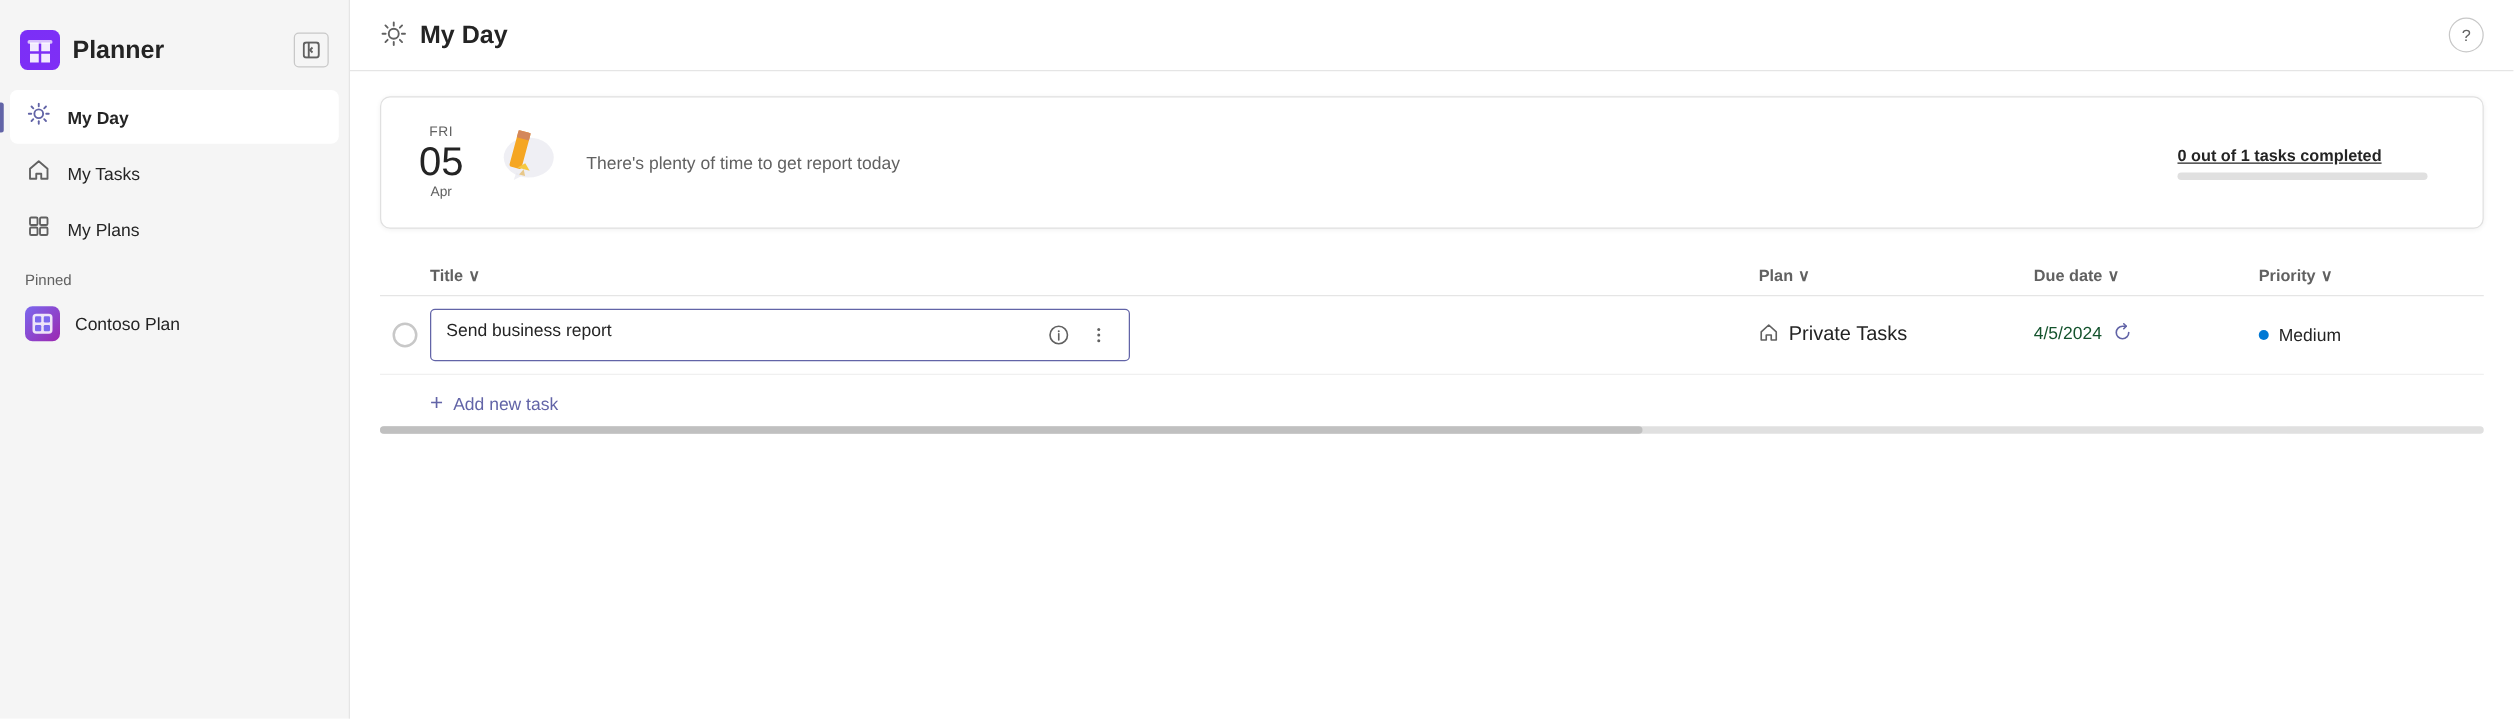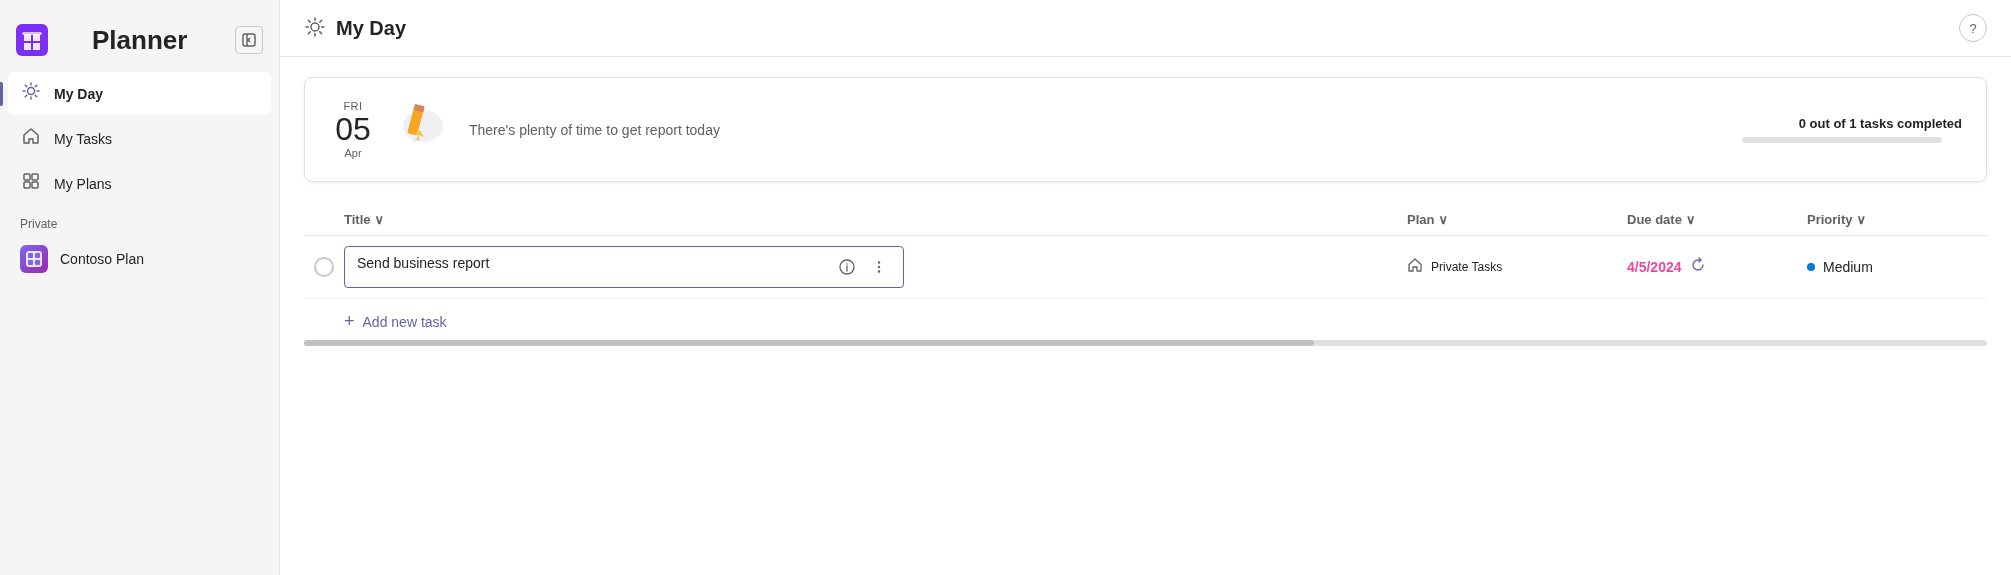--- a/index.html
+++ b/index.html
@@ -33,24 +33,23 @@
     .sidebar-logo {
       display: flex;
       align-items: center;
       gap: 10px;
     }
     .logo-icon {
       width: 32px;
       height: 32px;
     }
     .sidebar-title {
-      font-size: 26px;
+      font-size: 20px;
       font-weight: 700;
       color: #242424;
-      margin-left: 34px;
     }
     .sidebar-collapse-btn {
       cursor: pointer;
       color: #616161;
       border: 1.5px solid #c8c8c8;
       border-radius: 4px;
       width: 28px;
       height: 28px;
       display: flex;
       align-items: center;
@@ -216,22 +215,23 @@
       font-size: 20px;
       font-weight: 700;
       color: #5c5cad;
       margin-bottom: 4px;
     }
     .greeting-subtitle {
       font-size: 14px;
       color: #616161;
     }
     .greeting-progress {
-      text-align: right;
+      text-align: left;
       min-width: 220px;
+      text-decoration: underline;
     }
     .progress-label {
       font-size: 13px;
       font-weight: 600;
       color: #242424;
       margin-bottom: 6px;
     }
     .progress-bar-bg {
       height: 6px;
       background: #e0e0e0;
@@ -327,35 +327,34 @@
       align-items: center;
       justify-content: center;
       border-radius: 4px;
     }
 
     .task-plan-cell {
       width: 220px;
       display: flex;
       align-items: center;
       gap: 8px;
-      font-size: 12px;
+      font-size: 16px;
       color: #242424;
     }
     .plan-icon {
       font-size: 16px;
       color: #616161;
     }
     .task-duedate-cell {
       width: 180px;
       display: flex;
-      align-items: center;
+      align-items: flex-start;
       gap: 8px;
       font-size: 14px;
-      color: #ec4899;
-      font-weight: bold;
+      color: #14532d;
     }
     .refresh-icon {
       color: #6264a7;
       font-size: 16px;
     }
     .task-priority-cell {
       width: 180px;
       display: flex;
       align-items: center;
       gap: 8px;
@@ -463,21 +462,21 @@
           <rect x="2" y="2" width="6" height="6" rx="1" stroke="#616161" stroke-width="1.5" fill="none"></rect>
           <rect x="10" y="2" width="6" height="6" rx="1" stroke="#616161" stroke-width="1.5" fill="none"></rect>
           <rect x="2" y="10" width="6" height="6" rx="1" stroke="#616161" stroke-width="1.5" fill="none"></rect>
           <rect x="10" y="10" width="6" height="6" rx="1" stroke="#616161" stroke-width="1.5" fill="none"></rect>
         </svg>
       </span>
       <span>My Plans</span>
     </div>
   </nav>
 
-  <div class="sidebar-section-label">Private</div>
+  <div class="sidebar-section-label">Pinned</div>
 
   <div class="sidebar-nav">
     <div class="sidebar-nav-item">
       <div class="contoso-icon">
         <div class="contoso-icon-inner">
           <div></div>
           <div></div>
           <div></div>
           <div></div>
         </div>

